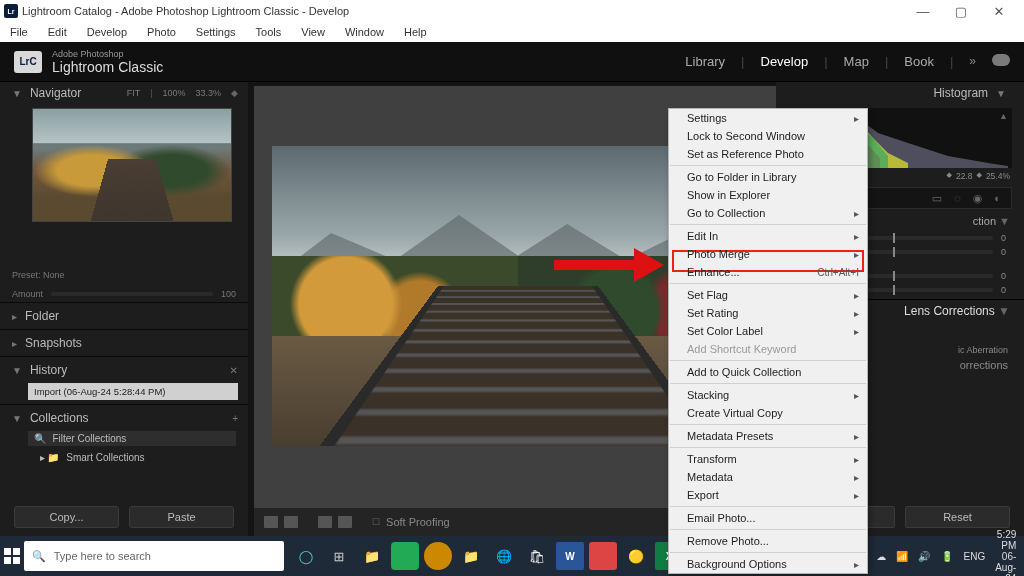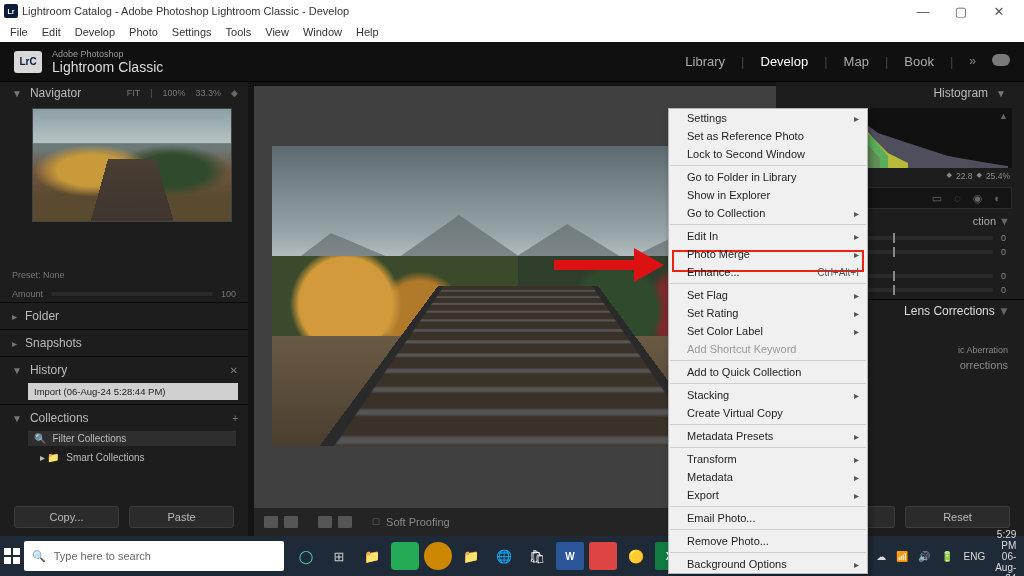--- a/index.html
+++ b/index.html
@@ -5,21 +5,21 @@
   * { margin: 0; padding: 0; box-sizing: border-box; font-family: "Segoe UI", Arial, sans-serif; }
   body { width: 1024px; height: 576px; background: #fff; overflow: hidden; font-size: 11px; color: #333; position: relative; }
 
   
   .titlebar { height: 22px; display: flex; align-items: center; padding: 0 4px; background: #fff; }
   .titlebar-icon { width: 14px; height: 14px; background: #0a1e3c; color: #fff; font-size: 7px; font-weight: bold; display: flex; align-items: center; justify-content: center; border-radius: 2px; margin-right: 4px; }
   .win-controls { margin-left: auto; display: flex; gap: 24px; padding-right: 14px; }
   .win-ctrl { width: 14px; height: 14px; display: flex; align-items: center; justify-content: center; color: #555; font-size: 13px; }
 
   
-  .menubar { height: 20px; display: flex; align-items: center; padding: 0 4px; background: #fff; gap: 2px; font-size: 11px; }
+  .menubar { height: 20px; display: flex; align-items: center; padding: 0 4px; background: #fff; gap: 8px; font-size: 11px; }
   .menubar span { padding: 2px 6px; }
 
   
   .app { position: absolute; left: 0; right: 0; top: 42px; bottom: 40px; background: #101010; color: #bbb; }
 
   
   .app-header { height: 40px; display: flex; align-items: center; padding: 0 14px; border-bottom: 1px solid #000; }
   .lrc-chip { width: 28px; height: 22px; background: #d9d9d9; color: #0a1e3c; font-size: 10px; font-weight: bold; display: flex; align-items: center; justify-content: center; border-radius: 3px; margin-right: 10px; }
   .brand-sub { font-size: 9px; color: #9a9a9a; }
   .brand-main { font-size: 14px; color: #ddd; }
@@ -303,24 +303,24 @@
   </div>
 </div>
 
 <div class="context-menu" id="ctxmenu">
   <div class="cm-hl" style="top: 141px;"></div>
 <div class="cm-item">
       <span>Settings</span>
       <span class="sub">▸</span>
     </div>
     <div class="cm-item">
+      <span>Lock to Second Window</span>
+    </div>
+    <div class="cm-item">
       <span>Set as Reference Photo</span>
-    </div>
-    <div class="cm-item">
-      <span>Lock to Second Window</span>
     </div>
     <div class="cm-sep"></div>
     <div class="cm-item">
       <span>Go to Folder in Library</span>
     </div>
     <div class="cm-item">
       <span>Show in Explorer</span>
     </div>
     <div class="cm-item">
       <span>Go to Collection</span>

